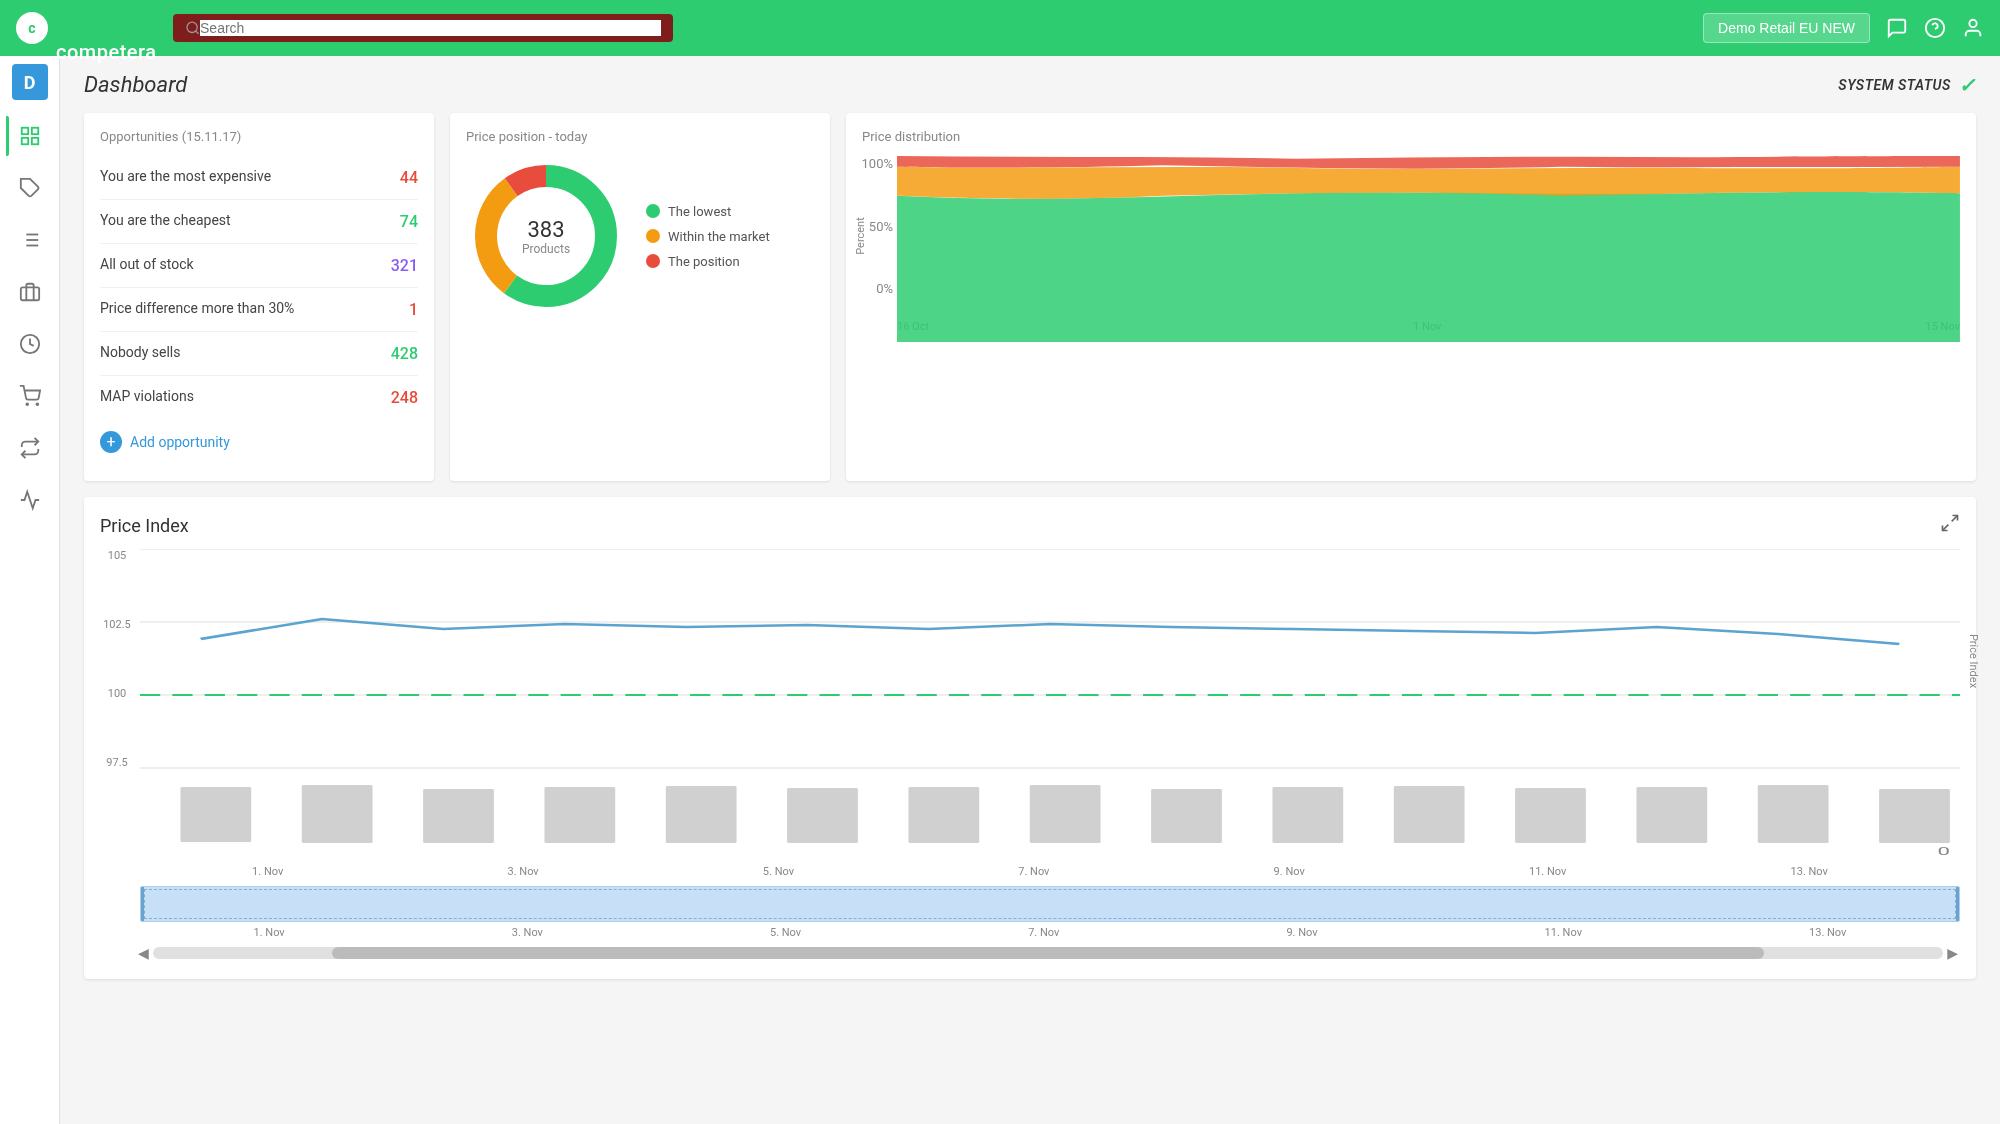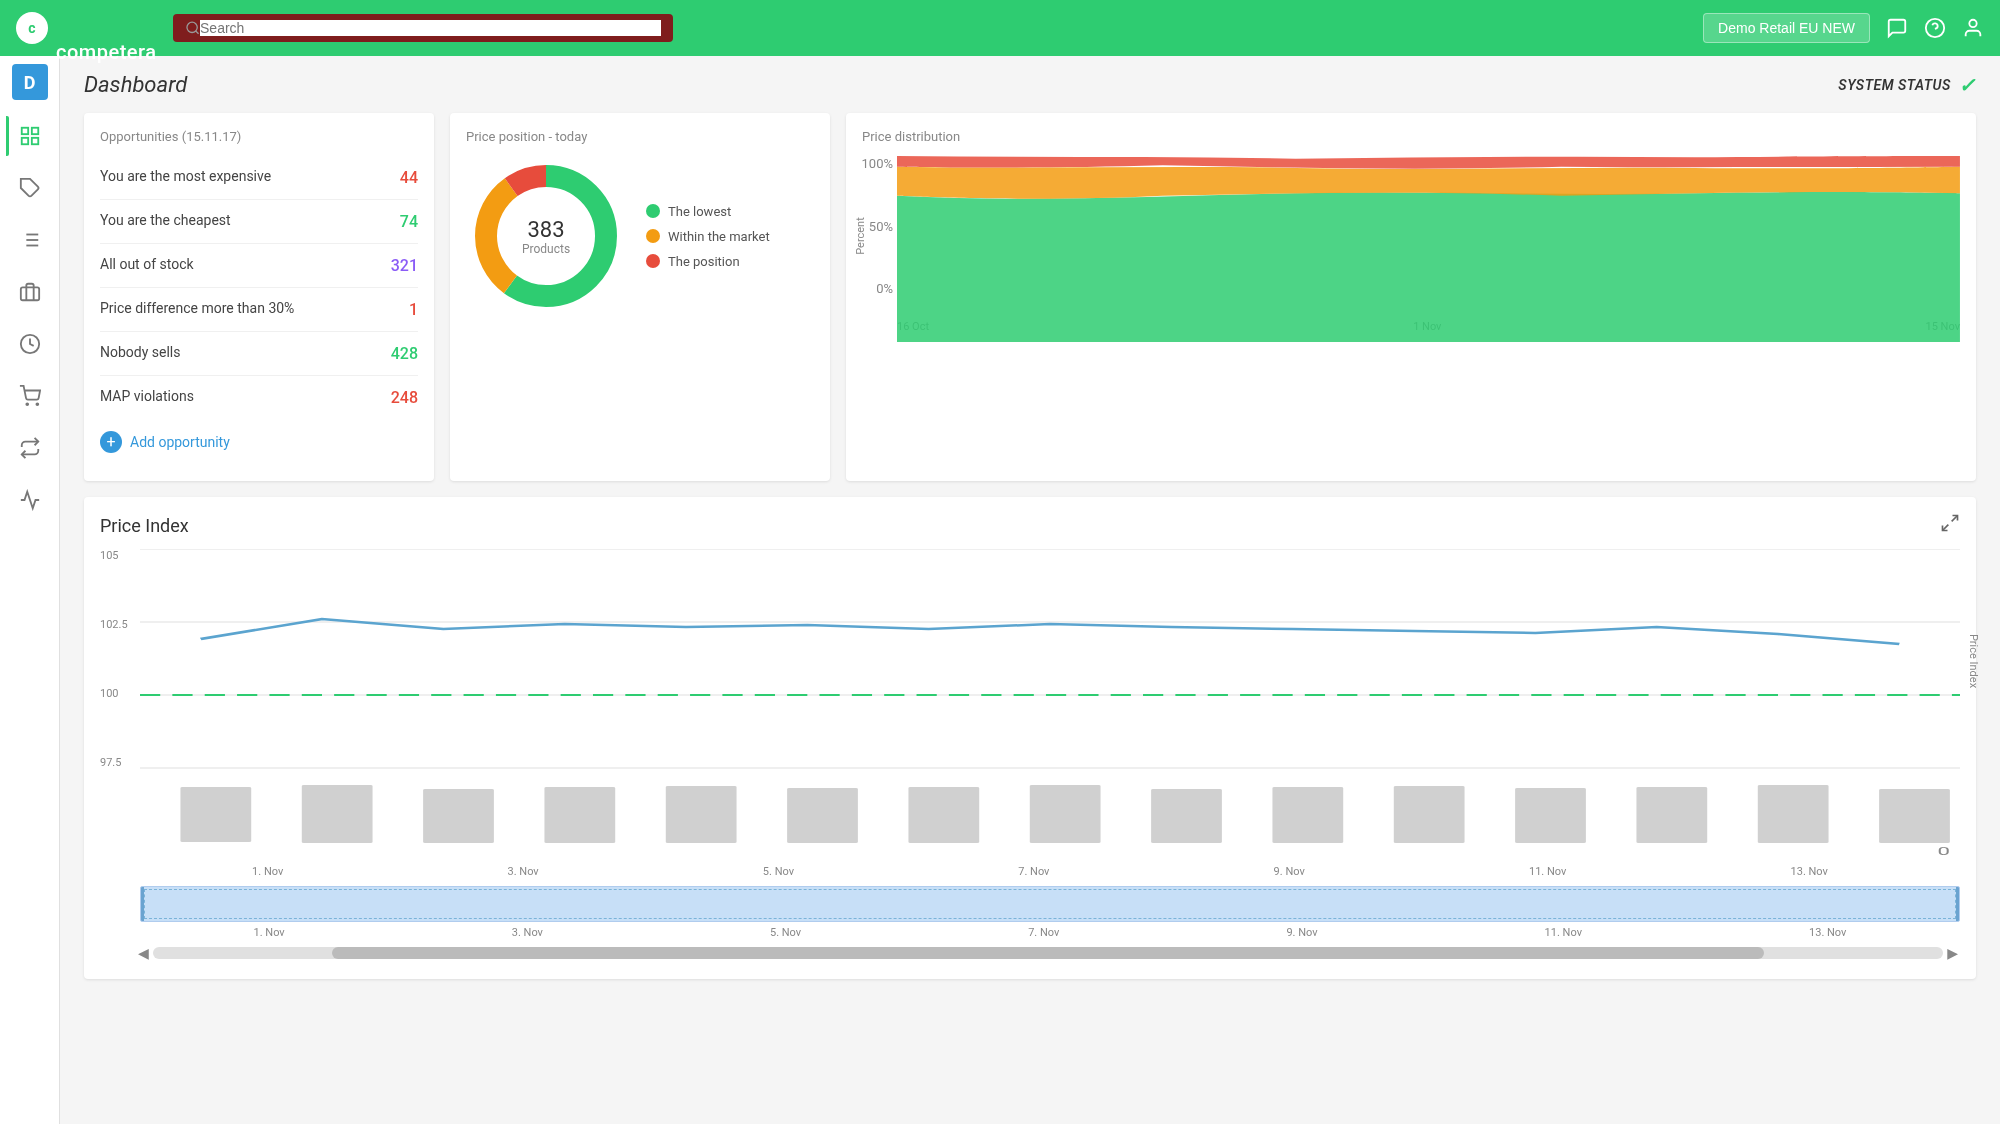--- a/index.html
+++ b/index.html
@@ -582,21 +582,21 @@
               <polyline points="15 3 21 3 21 9"></polyline>
               <polyline points="9 21 3 21 3 15"></polyline>
               <line x1="21" y1="3" x2="14" y2="10"></line>
               <line x1="3" y1="21" x2="10" y2="14"></line>
             </svg>
         </span>
       </div>
 
       <div style="position:relative; display:flex;">
 
-        <div style="width:40px; display:flex; flex-direction:column; justify-content:space-between; align-items:flex-start; padding-right:6px; font-size:11px; color:#888; height:220px; padding-bottom:0;">
+        <div style="width:40px; display:flex; flex-direction:column; justify-content:space-between; align-items:center; padding-right:6px; font-size:11px; color:#888; height:220px; padding-bottom:0;">
           <span>105</span>
           <span>102.5</span>
           <span>100</span>
           <span>97.5</span>
         </div>
         <div style="flex:1; position:relative;">
           <svg width="100%" height="220" viewBox="0 0 900 220" preserveAspectRatio="none">
 
             <line x1="0" y1="0" x2="900" y2="0" stroke="#e0e0e0" stroke-width="1"></line>
             <line x1="0" y1="73" x2="900" y2="73" stroke="#e0e0e0" stroke-width="1"></line>

